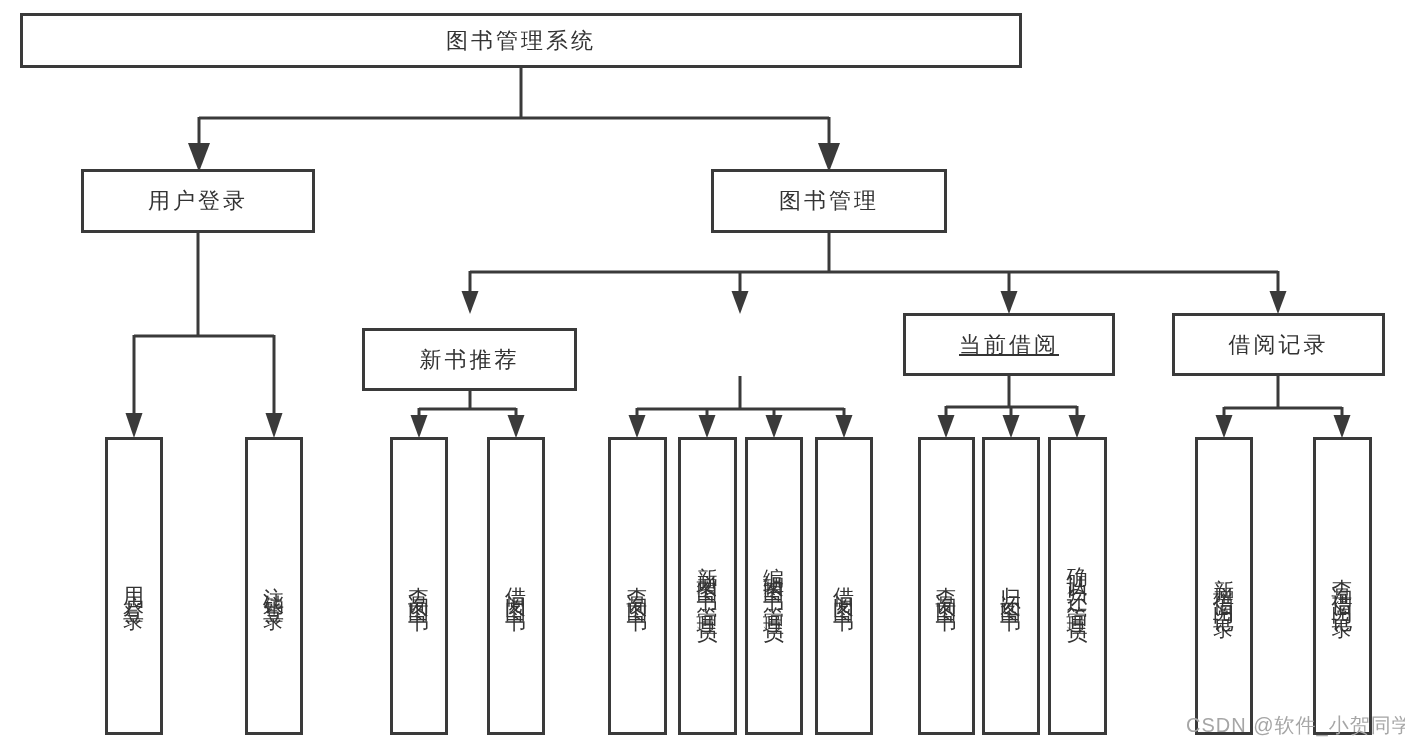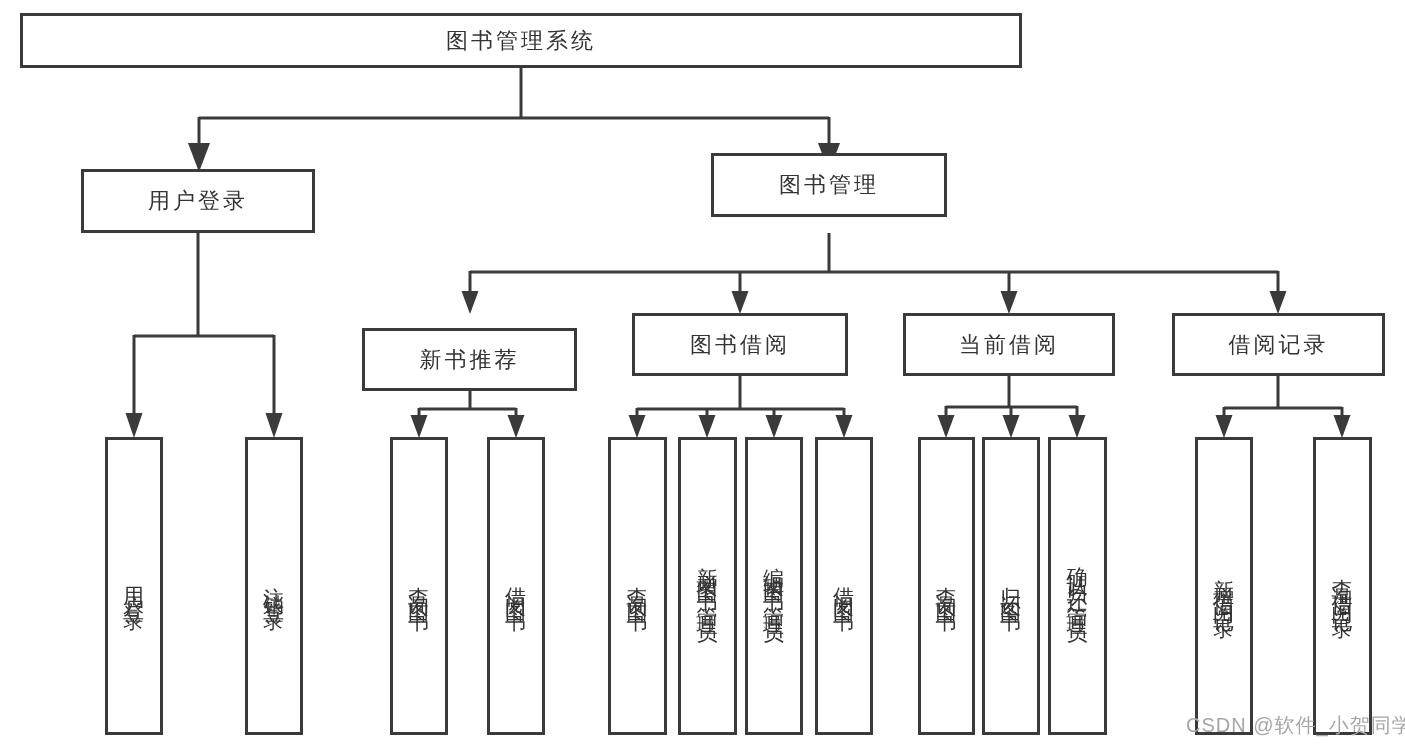--- a/index.html
+++ b/index.html
@@ -143,25 +143,24 @@
       <path class="ln" d="M1224 407 V416"></path>
       <path class="tri" d="M1215.5 415 L1232.5 415 L1224 438 Z"></path>
       <path class="ln" d="M1342 407 V416"></path>
       <path class="tri" d="M1333.5 415 L1350.5 415 L1342 438 Z"></path>
     </g>
   </svg>
 
   <div class="node" style="left:20px; top:13px; width:1002px; height:55px;">图书管理系统</div>
 
   <div class="node" style="left:81px; top:169px; width:234px; height:64px;">用户登录</div>
-  <div class="node" style="left:711px; top:153px; width:236px; height:64px;">图书管理</div>
+  <div class="node" style="left:711px; top:169px; width:236px; height:64px;">图书管理</div>
 
   <div class="node" style="left:362px; top:328px; width:215px; height:63px;">新书推荐</div>
-  <div class="node" style="left:632px; top:313px; width:216px; height:63px;">图书借阅</div>
-  <div class="node" style="left:903px; top:313px; width:212px; height:63px;">当前借阅</div>
+  <div class="node" style="left:903px; top:313px; width:212px; height:63px;text-decoration:underline;">当前借阅</div>
   <div class="node" style="left:1172px; top:313px; width:213px; height:63px;">借阅记录</div>
 
   <div class="leaf" style="left:105px; width:58px;">用户登录</div>
   <div class="leaf" style="left:245px; width:58px;">注销登录</div>
 
   <div class="leaf" style="left:390px; width:58px;">查询图书</div>
   <div class="leaf" style="left:487px; width:58px;">借阅图书</div>
 
   <div class="leaf" style="left:608px; width:59px;">查询图书</div>
   <div class="leaf" style="left:678px; width:59px;">新增图书（管理员）</div>

